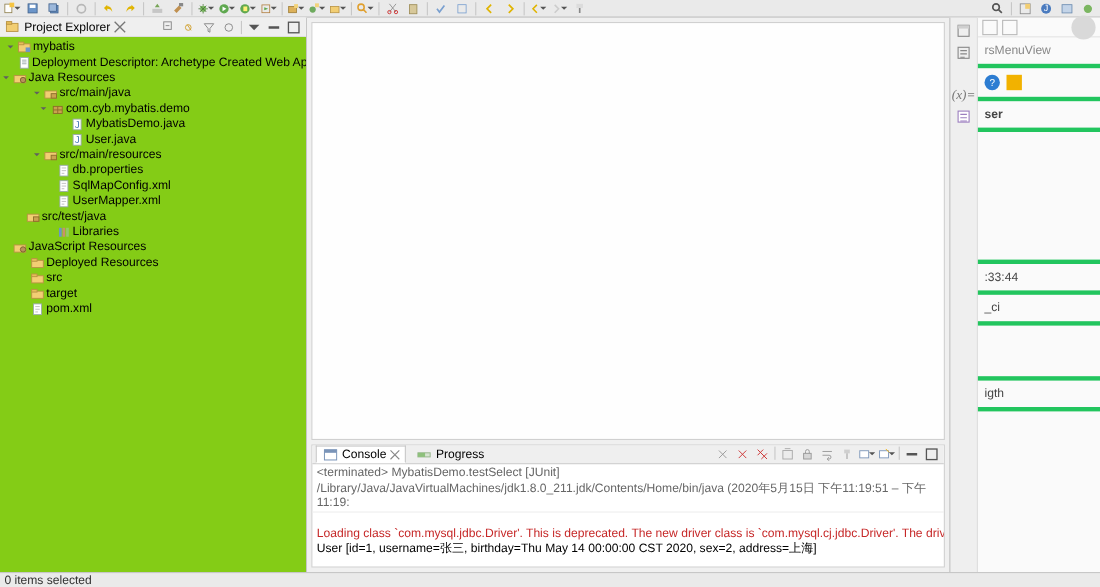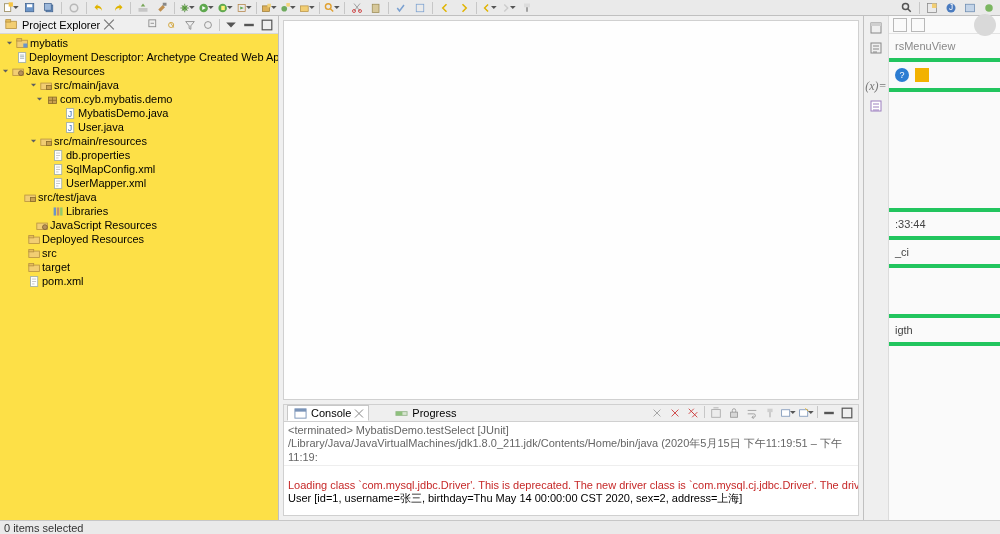--- a/index.html
+++ b/index.html
@@ -18,35 +18,35 @@
 .center { flex: 1; display:flex; flex-direction:column; min-width:0; }
 .right1 { width: 25px; background: #efefef; border-left:1px solid #c0c0c0; display:flex; flex-direction:column; align-items:center; padding-top:4px; gap:4px;}
 .right2 { width: 112px; background: #fafafa; border-left:1px solid #dcdcdc; display:flex; flex-direction:column; }
 
 
 .pex-head { height: 18px; background:#efefef; border-bottom:1px solid #d7d7d7; display:flex; align-items:center; padding:0 3px; justify-content:space-between; gap:4px;}
 .pex-title { display:flex; align-items:center; gap:3px; }
 .pex-tools { display:flex; align-items:center; gap:2px; }
 
 
-.tree { flex:1; overflow:auto; background:#fde047; padding:2px 0; }
+.tree { flex:1; overflow:auto; background:#84cc16; padding:2px 0; }
 .tnode { display:flex; align-items:center; height:14px; cursor:default; white-space:nowrap; }
 .twist { width:10px; display:flex; justify-content:center; }
 .twist svg { width:7px; height:7px; }
 .nicon { width:16px; height:14px; display:flex; align-items:center; justify-content:center; }
 .nicon svg{ width:13px; height:13px;}
 .nlabel { color:#000; }
 
 
 .editor { flex:1; background:#fefefe; border-bottom:1px solid #c5c5c5; margin:4px; border:1px solid #d0d0d0;}
 
 
 .bottom { height:112px; display:flex; flex-direction:column; background:#fff; margin:0 4px 4px 4px; border:1px solid #d0d0d0;}
 .btabs { height:18px; background:#efefef; border-bottom:1px solid #d0d0d0; display:flex; align-items:center; justify-content:space-between; padding:0 3px;}
-.btabs-l { display:flex; align-items:center; gap:20px;}
+.btabs-l { display:flex; align-items:center; gap:4px;}
 .btab { display:flex; align-items:center; gap:3px; padding:0 4px;}
 .btab.active { background:#fff; border:1px solid #c7c7c7; border-bottom:1px solid #fff;}
 .btool { display:flex; gap:2px;}
 .terminated { color:#666; padding:2px 4px; border-bottom:1px solid #eee;}
 .console-body { font-family: Menlo, Consolas, monospace; font-size:10px; padding:2px 4px; white-space:pre; overflow:hidden;}
 .ln-red { color:#c62828;}
 .ln-blk { color:#000;}
 
 
 .r2hdr { height:18px; display:flex; align-items:center; justify-content:flex-end; gap:4px; padding:0 4px; border-bottom:1px solid #e3e3e3;}
@@ -492,21 +492,21 @@
        <span class="twist"></span>
        <span class="nicon">
             <svg viewBox="0 0 16 16">
               <rect x="2" y="3" width="3" height="10" fill="#6b95c9"></rect>
               <rect x="6" y="3" width="3" height="10" fill="#c9916b"></rect>
               <rect x="10" y="3" width="3" height="10" fill="#94c96b"></rect>
             </svg>
           </span>
        <span class="nlabel">Libraries</span>
      </div>
-        <div class="tnode" style="padding-left:24px">
+        <div class="tnode" style="padding-left:0">
        <span class="twist"></span>
        <span class="nicon">
             <svg viewBox="0 0 16 16">
               <rect x="1" y="5" width="13" height="8" fill="#f2ce73" stroke="#b89242"></rect>
               <circle cx="11" cy="10" r="3" fill="#b7915a" stroke="#7b5c2e"></circle>
             </svg>
           </span>
        <span class="nlabel">JavaScript Resources</span>
      </div>
         <div class="tnode" style="padding-left:16px">
@@ -691,20 +691,21 @@
     </div>
     <div class="r2row" style="color:#888">rsMenuView</div>
     <div class="r2row" style="display:flex;gap:6px;align-items:center">
       <span class="badge-q">?</span>
       <span class="badge-y">
           <svg width="10" height="10" viewBox="0 0 10 10">
             <rect x="1" y="1" width="8" height="8" fill="#f2b200"></rect>
           </svg>
         </span>
     </div>
+    <div class="r2row"><b>ser</b></div>
     <div class="r2row" style="height:120px"></div>
     <div class="r2row">:33:44</div>
     <div class="r2row">_ci</div>
     <div class="r2row" style="height:50px"></div>
     <div class="r2row">igth</div>
   </div>
 </div>
 
 <div class="status">
   <span>0 items selected</span>

